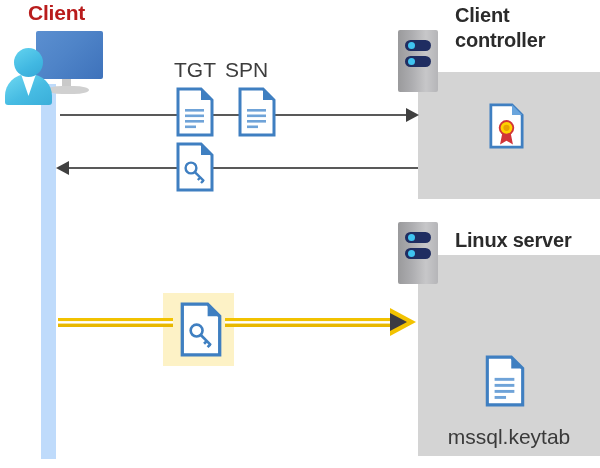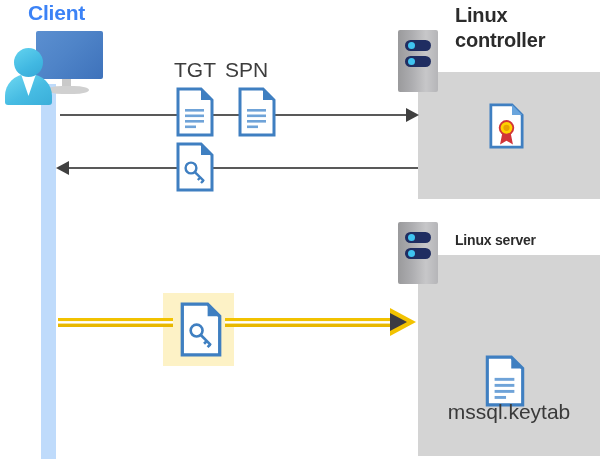--- a/index.html
+++ b/index.html
@@ -21,31 +21,31 @@
 
   
   .title {
     font-weight: bold;
     color: #2b2b2b;
     letter-spacing: -0.2px;
   }
   #client-title {
     left: 28px; top: 1px;
     font-size: 21px;
-    color: #3b82f6;
+    color: #b91c1c;
   }
   #dc-title {
     left: 455px; top: 3px;
     font-size: 20px;
     line-height: 25px;
     width: 140px;
   }
   #linux-title {
     left: 455px; top: 228px;
-    font-size: 14px;
+    font-size: 20px;
     line-height: 25px;
     width: 145px;
   }
 
   
   #lifeline {
     left: 41px; top: 84px;
     width: 15px; height: 375px;
     background: #bfdbfb;
   }
@@ -174,39 +174,39 @@
   #cert-doc { left: 489px; top: 103px; width: 35px; height: 46px; }
 
   .doclabel {
     font-size: 21px;
     color: #3d3d3d;
   }
   #tgt-label { left: 174px; top: 58px; text-align: center; }
   #spn-label { left: 225px; top: 58px; }
 
   #keytab-label {
-    left: 418px; top: 400px;
+    left: 418px; top: 425px;
     width: 182px;
     text-align: center;
     font-size: 21px;
     color: #3a3a3a;
   }
 
   
   #sql-icon { left: 489px; top: 281px; width: 42px; height: 51px; }
   #sql-icon svg { display: block; width: 100%; height: 100%; }
 </style>
 </head>
 <body>
 
 <div id="canvas">
 
   <div class="abs title" id="client-title">Client</div>
 
-  <div class="abs title" id="dc-title">Linux controller</div>
+  <div class="abs title" id="dc-title">Client controller</div>
 
   <div class="abs title" id="linux-title">Linux server</div>
 
   <div class="abs" id="lifeline"></div>
 
   <div class="abs panel" id="dc-panel"></div>
   <div class="abs panel" id="linux-panel"></div>
 
   <div class="abs rack" id="dc-rack">
     <div class="bar b1"></div>

